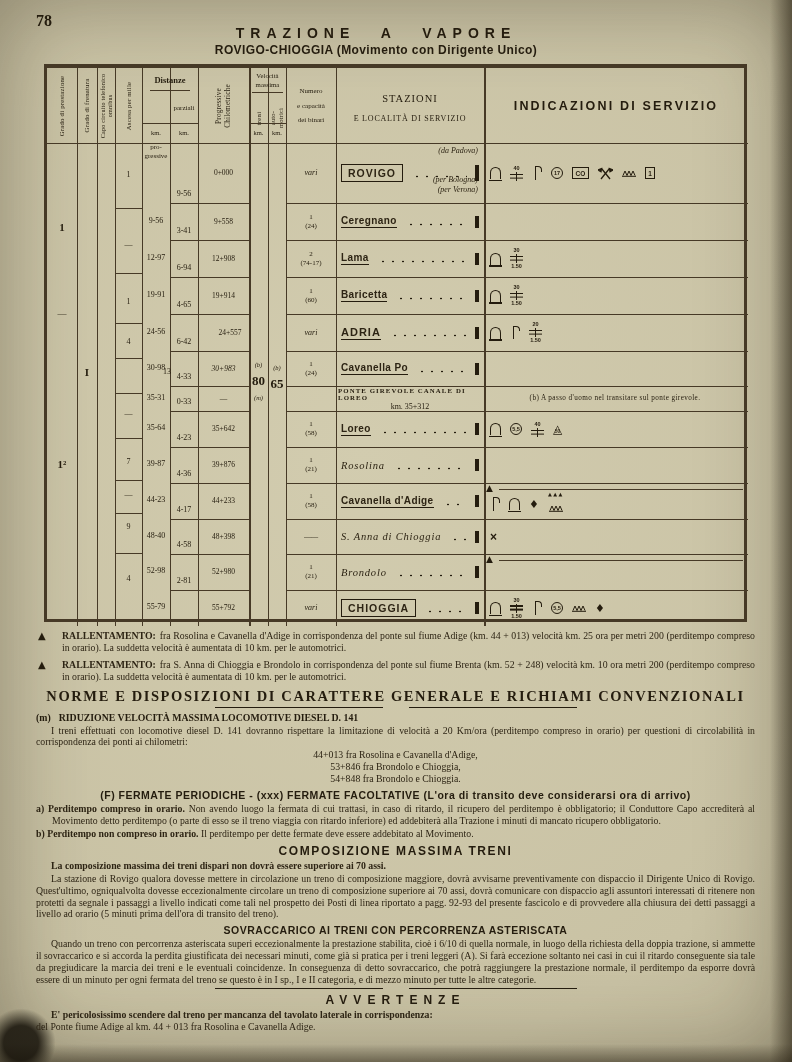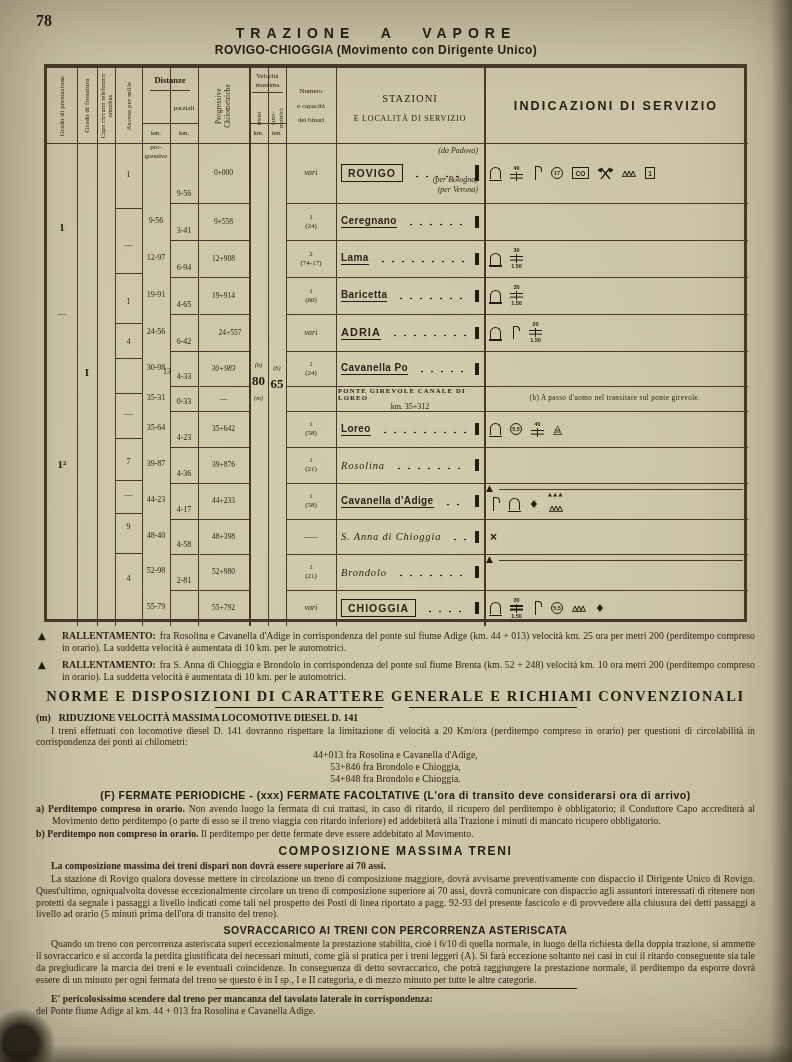--- a/index.html
+++ b/index.html
@@ -503,16 +503,17 @@
     <p class="body indent bold1">La composizione massima dei treni dispari non dovrà essere superiore ai 70 assi.</p>
     <p class="body indent">La stazione di Rovigo qualora dovesse mettere in circolazione un treno di composizione maggiore, dovrà avvisarne preventivamente con dispaccio il Dirigente Unico di Rovigo. Quest'ultimo, ogniqualvolta dovesse eccezionalmente circolare un treno di composizione superiore ai 70 assi, dovrà comunicare con dispaccio agli assuntori interessati di ritenere non protetti da segnale i passaggi a livello indicati come tali nel prospetto dei Posti di linea riportato a pagg. 92-93 del presente fascicolo e di provvedere alla chiusura dei detti passaggi a livello ad orario (5 minuti prima dell'ora di transito del treno).</p>
 
     <h3 class="sans-head">SOVRACCARICO AI TRENI CON PERCORRENZA ASTERISCATA</h3>
     <p class="body indent">Quando un treno con percorrenza asteriscata superi eccezionalmente la prestazione stabilita, cioè i 6/10 di quella normale, in luogo della richiesta della doppia trazione, si ammette il sovraccarico e si accorda la perdita giustificata dei necessari minuti, come già si pratica per i treni leggeri (A). Si farà eccezione soltanto nei casi in cui il ritardo conseguente sia tale da pregiudicare la marcia dei treni e le eventuali coincidenze. In conseguenza di detto sovraccarico, che potrà raggiungere la prestazione normale, il perditempo da esporre dovrà essere di un minuto per ogni fermata del treno se questo è in I sp., I e II categoria, e di mezzo minuto per tutte le altre categorie.</p>
 
     <div class="rule">
         <i></i>
         <i></i>
       </div>
+    <h3 class="sans-head spaced">AVVERTENZE</h3>
     <p class="body bold1" style="text-indent:15px;margin-bottom:0;">E' pericolosissimo scendere dal treno per mancanza del tavolato laterale in corrispondenza:</p>
     <p class="body" style="margin-top:0;">del Ponte fiume Adige al km. 44 + 013 fra Rosolina e Cavanella Adige.</p>
   </div>
 </div>
 
 </body></html>

